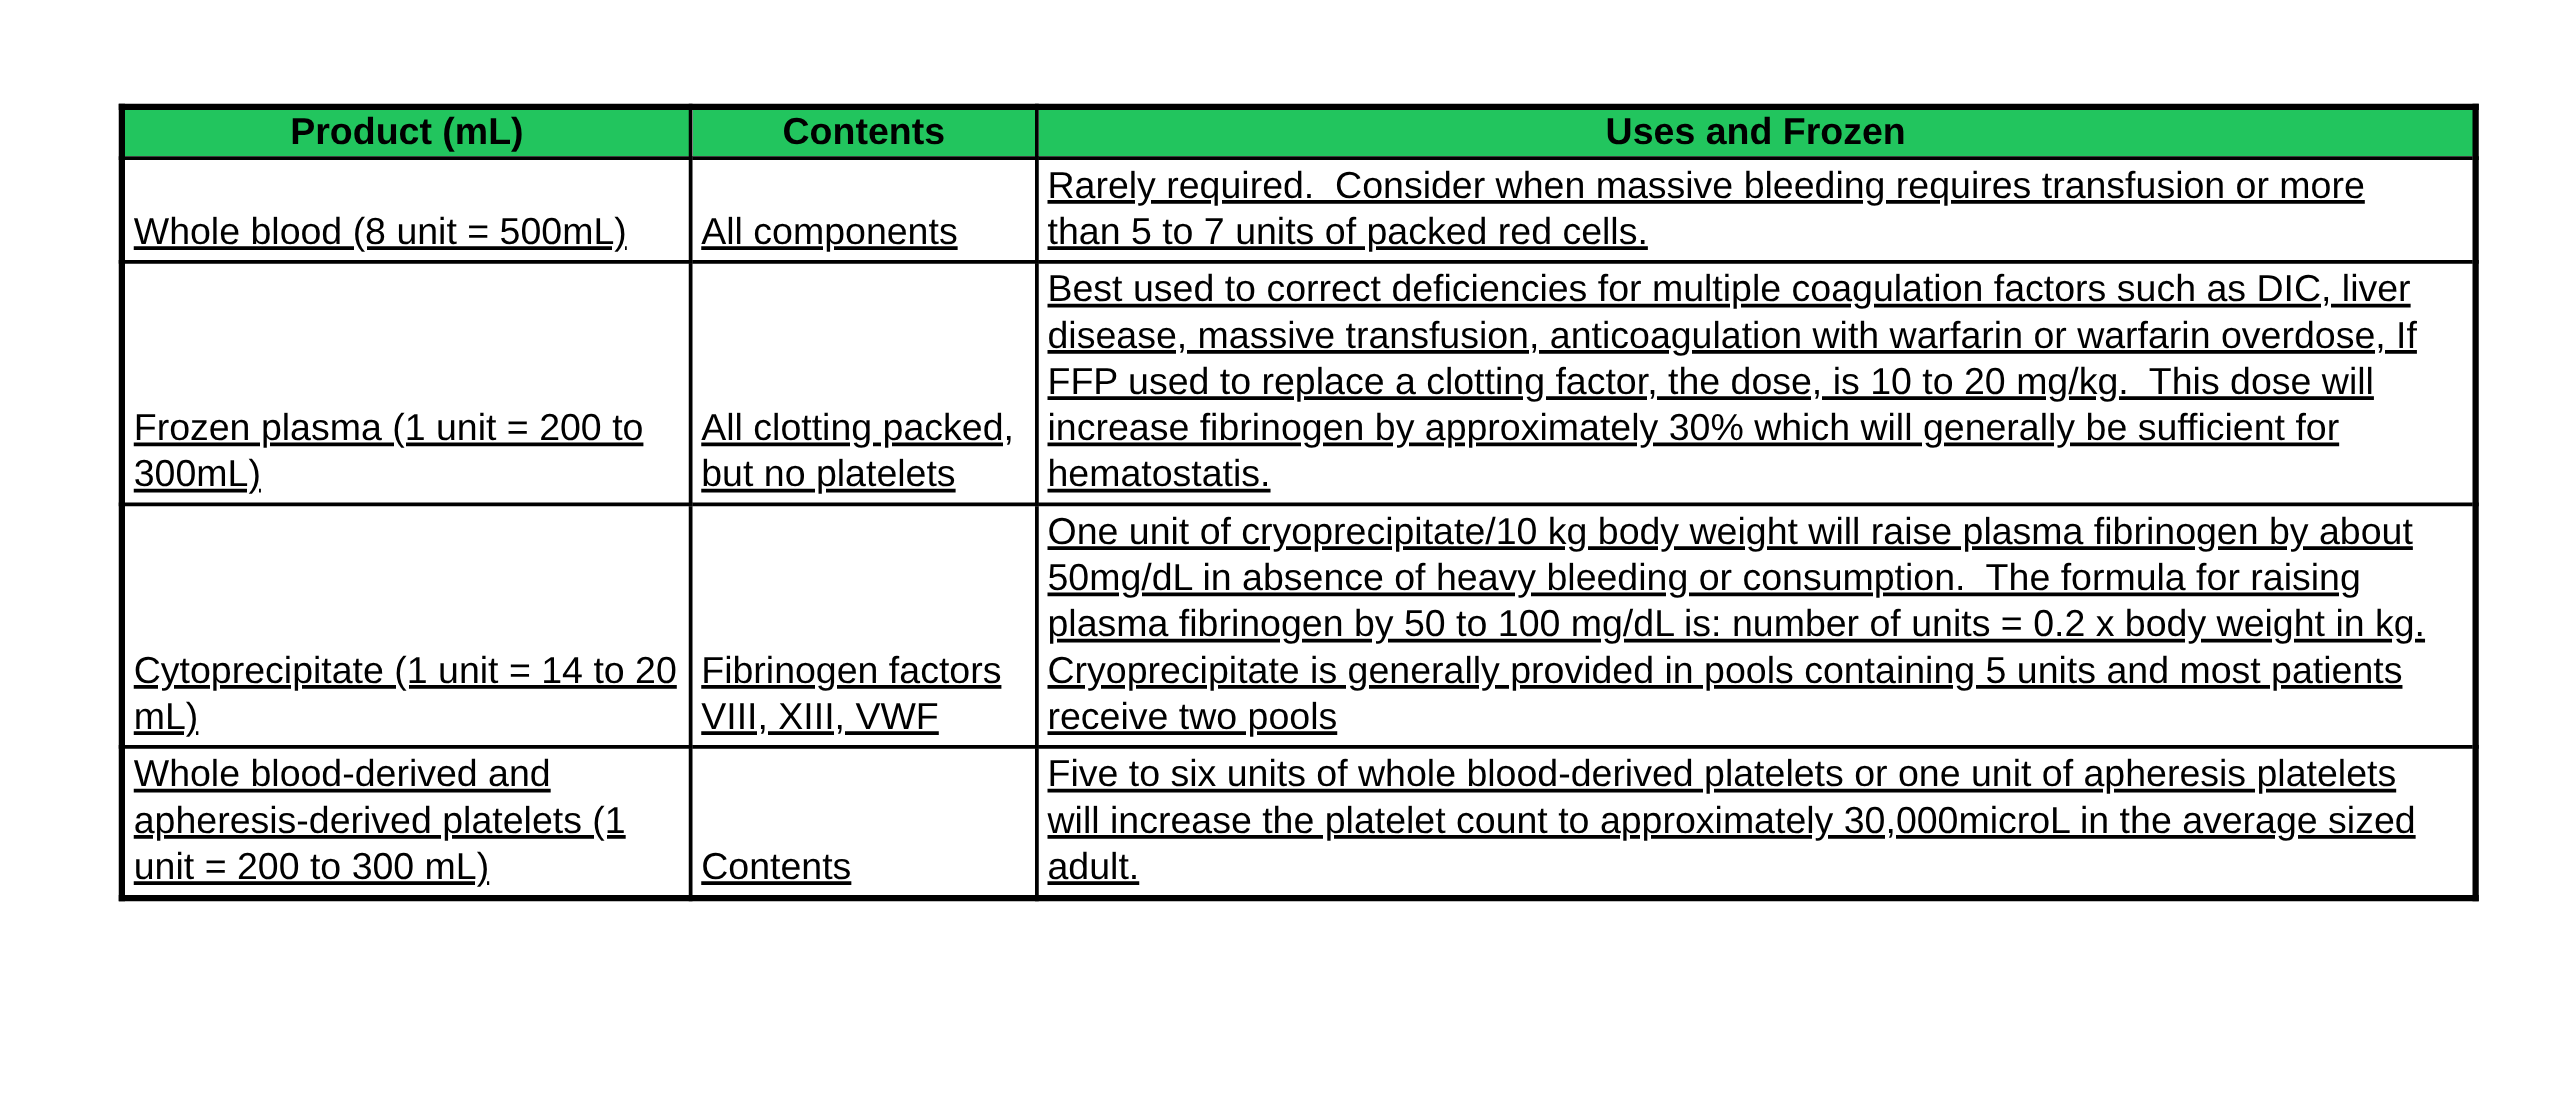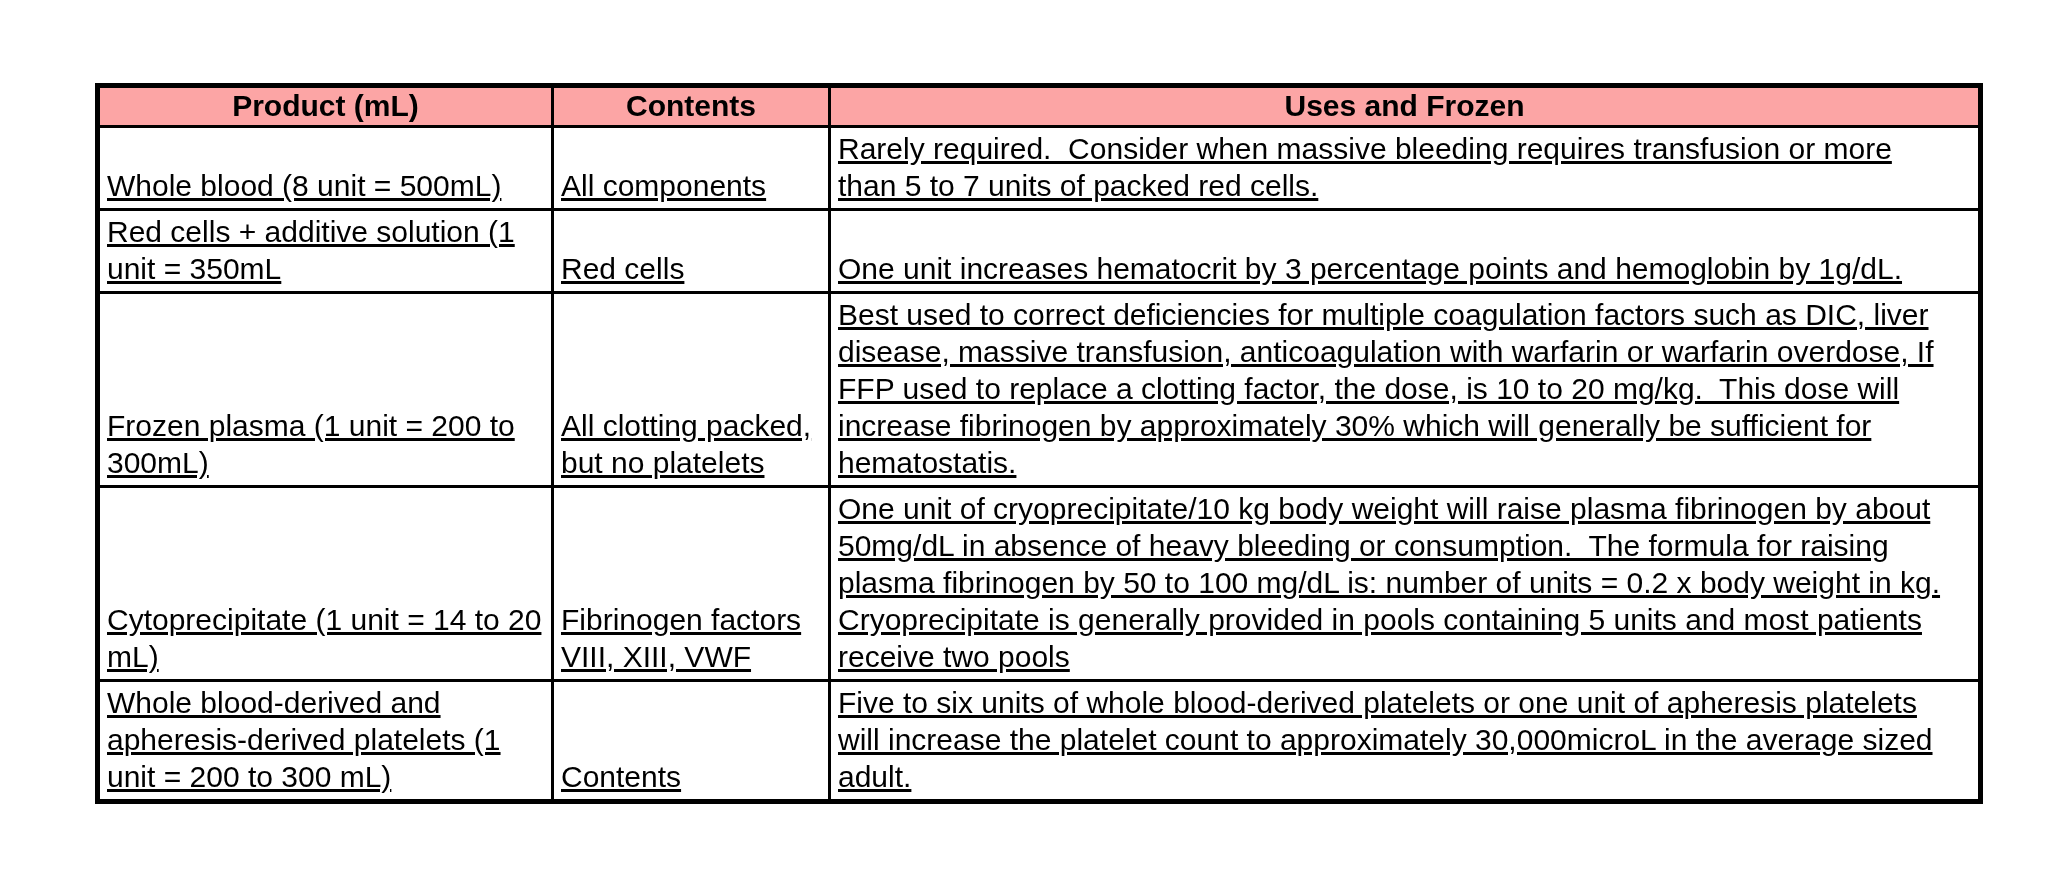--- a/index.html
+++ b/index.html
@@ -27,21 +27,21 @@
     border: 5px solid #000000;
   }
   col.c-product  { width: 455px; }
   col.c-contents { width: 277px; }
   col.c-uses     { width: 1151px; }
   th, td {
     border: 3px solid #000000;
     overflow: hidden;
   }
   th {
-    background: #fca5a5;
+    background: #22c55e;
     font-weight: bold;
     font-size: 30px;
     line-height: 34px;
     text-align: center;
     vertical-align: middle;
     padding: 1px 4px 2px 4px;
     white-space: nowrap;
   }
   td {
     font-size: 30px;
@@ -71,26 +71,20 @@
       </tr>
     </thead>
     <tbody>
         <tr>
     <td>Whole blood (8 unit = 500mL)</td>
     <td>All components</td>
     <td>Rarely required.  Consider when massive bleeding requires transfusion or more
 than 5 to 7 units of packed red cells.</td>
   </tr>
         <tr>
-    <td>Red cells + additive solution (1
-unit = 350mL</td>
-    <td>Red cells</td>
-    <td>One unit increases hematocrit by 3 percentage points and hemoglobin by 1g/dL.</td>
-  </tr>
-        <tr>
     <td>Frozen plasma (1 unit = 200 to
 300mL)</td>
     <td>All clotting packed,
 but no platelets</td>
     <td>Best used to correct deficiencies for multiple coagulation factors such as DIC, liver
 disease, massive transfusion, anticoagulation with warfarin or warfarin overdose, If
 FFP used to replace a clotting factor, the dose, is 10 to 20 mg/kg.  This dose will
 increase fibrinogen by approximately 30% which will generally be sufficient for
 hematostatis.</td>
   </tr>

